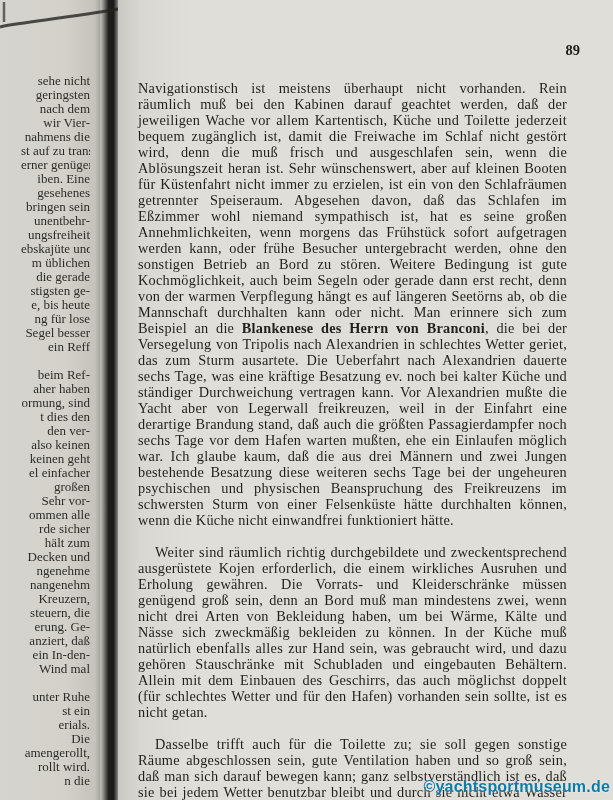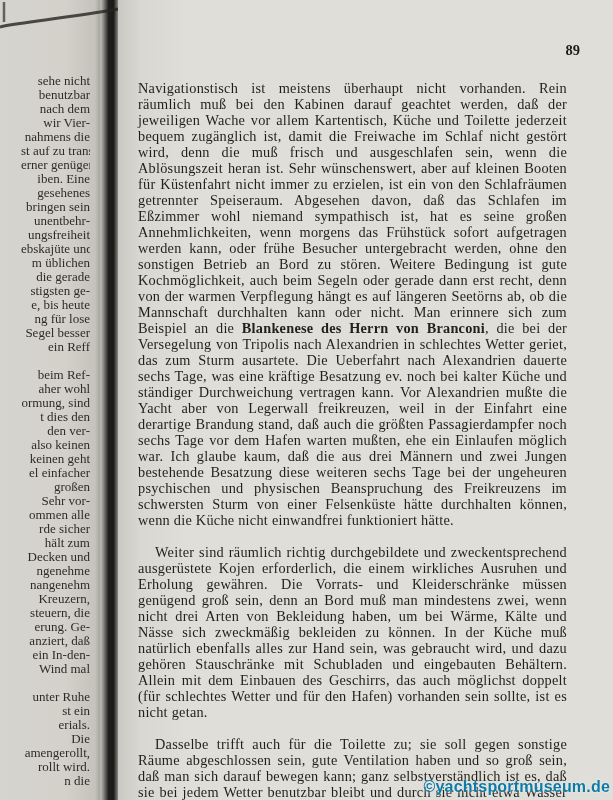--- a/index.html
+++ b/index.html
@@ -99,42 +99,42 @@
   }
 </style>
 </head>
 <body>
 
 <div class="scan">
 
   <div class="left-page">
     <div class="left-fragments">
         <div class="frag">sehe nicht</div>
-        <div class="frag">benutzbar</div>
+        <div class="frag">geringsten</div>
         <div class="frag">nach dem</div>
         <div class="frag">wir Vier-</div>
         <div class="frag">nahmens die</div>
         <div class="frag">st auf zu trans-</div>
         <div class="frag">erner genügend</div>
         <div class="frag">iben. Eine</div>
         <div class="frag">gesehenes</div>
         <div class="frag">bringen sein</div>
         <div class="frag">unentbehr-</div>
         <div class="frag">ungsfreiheit</div>
         <div class="frag">ebskajüte und</div>
         <div class="frag">m üblichen</div>
         <div class="frag">die gerade</div>
         <div class="frag">stigsten ge-</div>
         <div class="frag">e, bis heute</div>
         <div class="frag">ng für lose</div>
         <div class="frag">Segel besser</div>
         <div class="frag">ein Reff</div>
         <div class="frag">&nbsp;</div>
         <div class="frag">beim Ref-</div>
-        <div class="frag">aher wohl</div>
+        <div class="frag">aher haben</div>
         <div class="frag">ormung, sind</div>
         <div class="frag">t dies den</div>
         <div class="frag">den ver-</div>
         <div class="frag">also keinen</div>
         <div class="frag">keinen geht</div>
         <div class="frag">el einfacher</div>
         <div class="frag">großen</div>
         <div class="frag">Sehr vor-</div>
         <div class="frag">ommen alle</div>
         <div class="frag">rde sicher</div>

